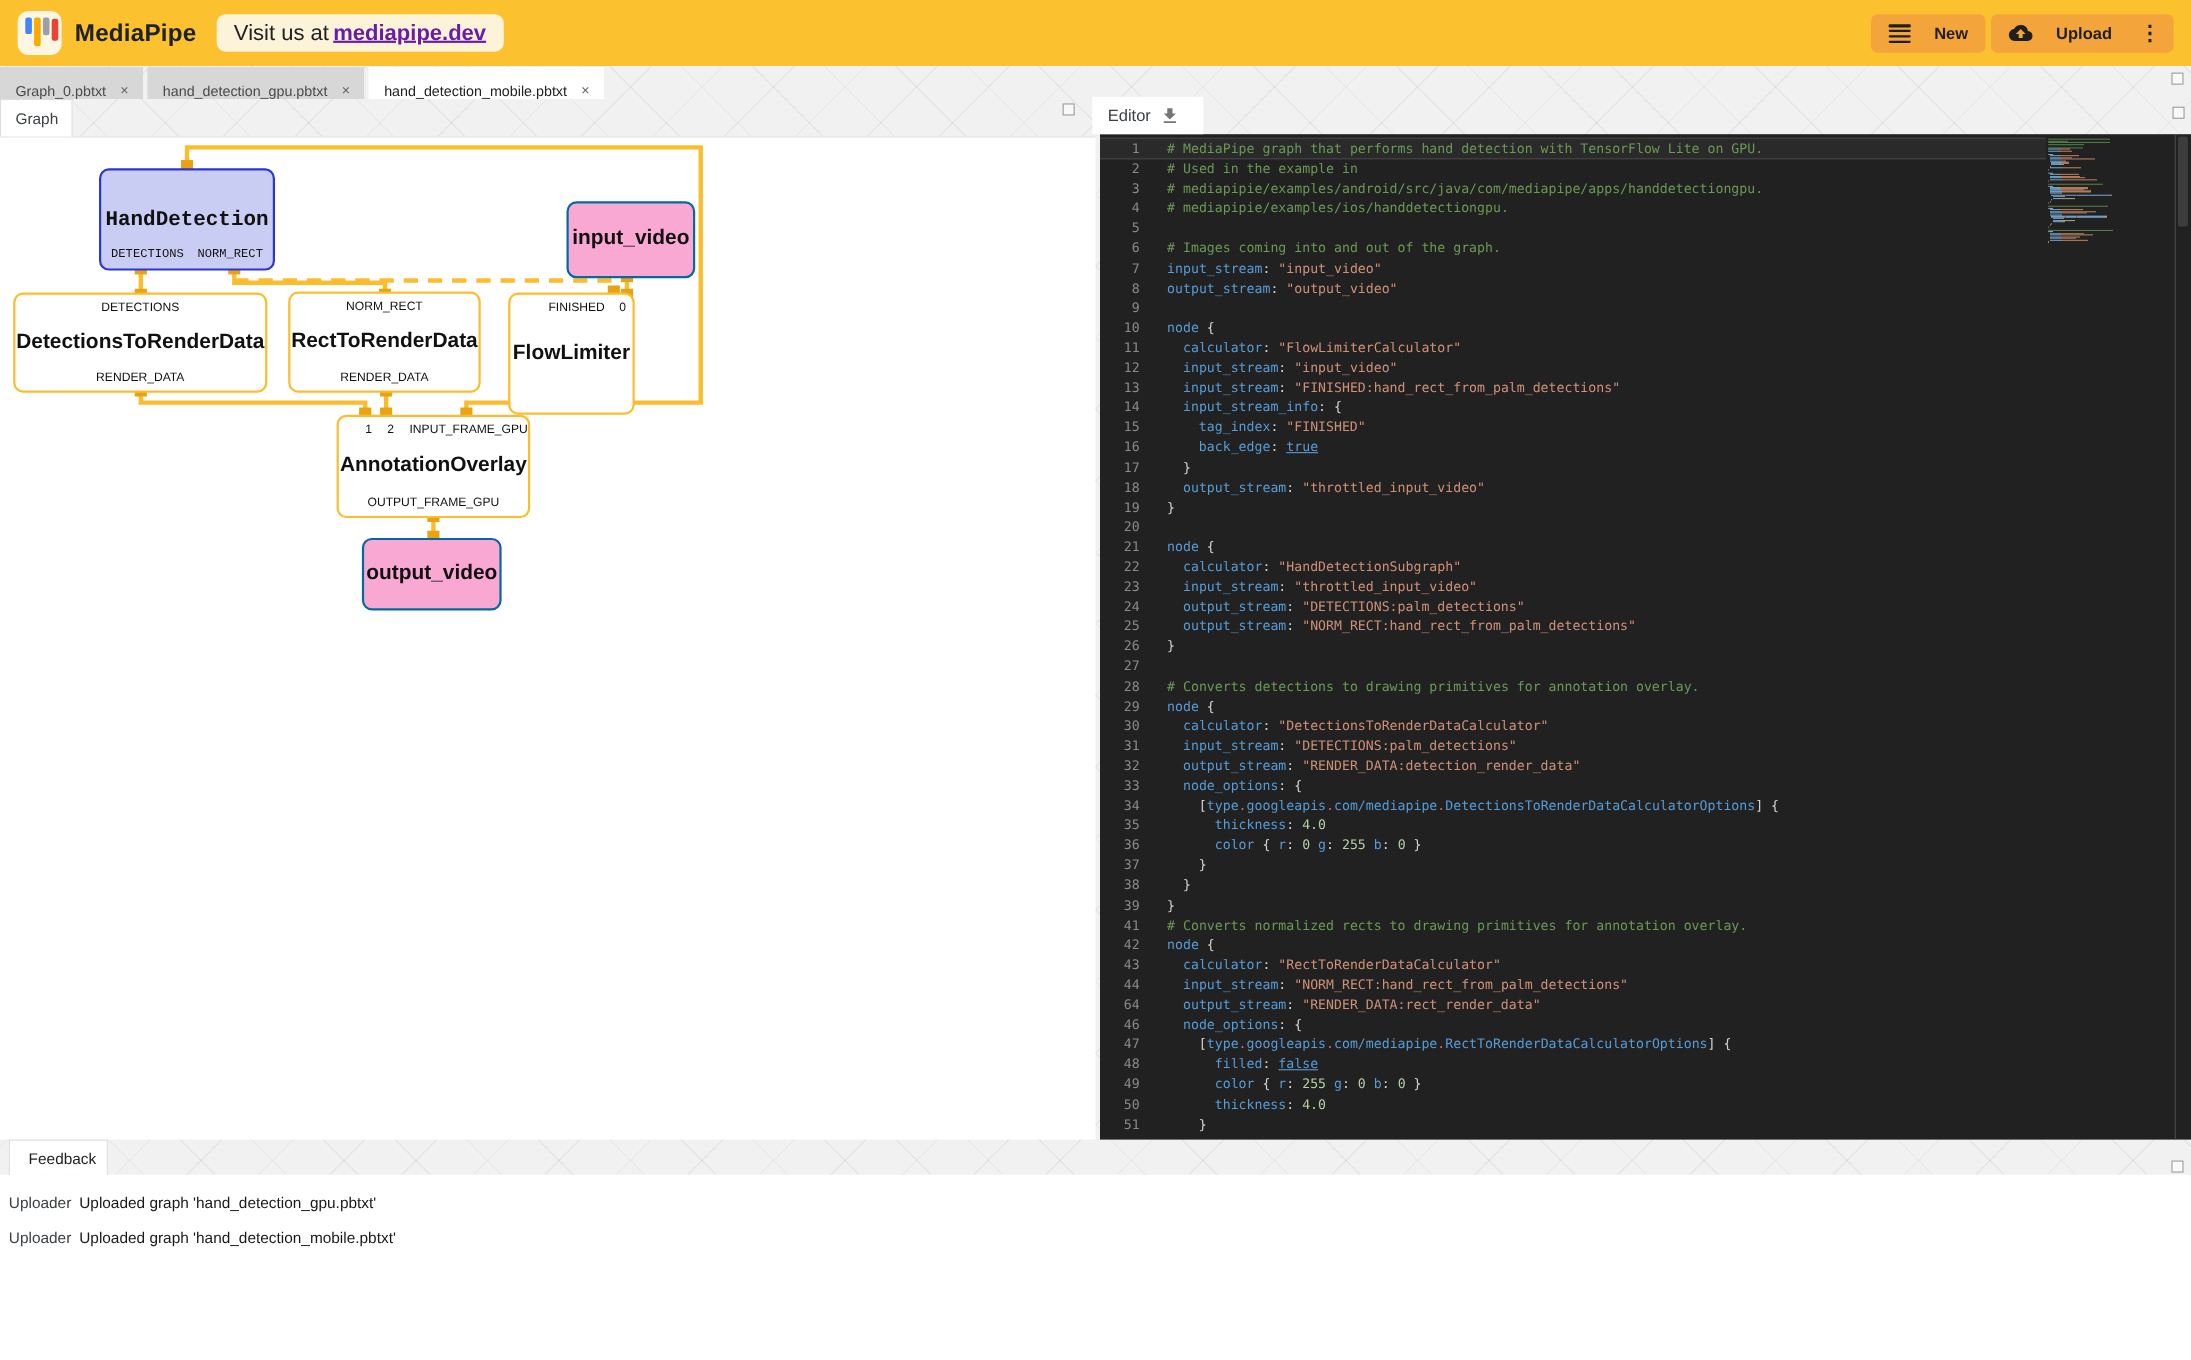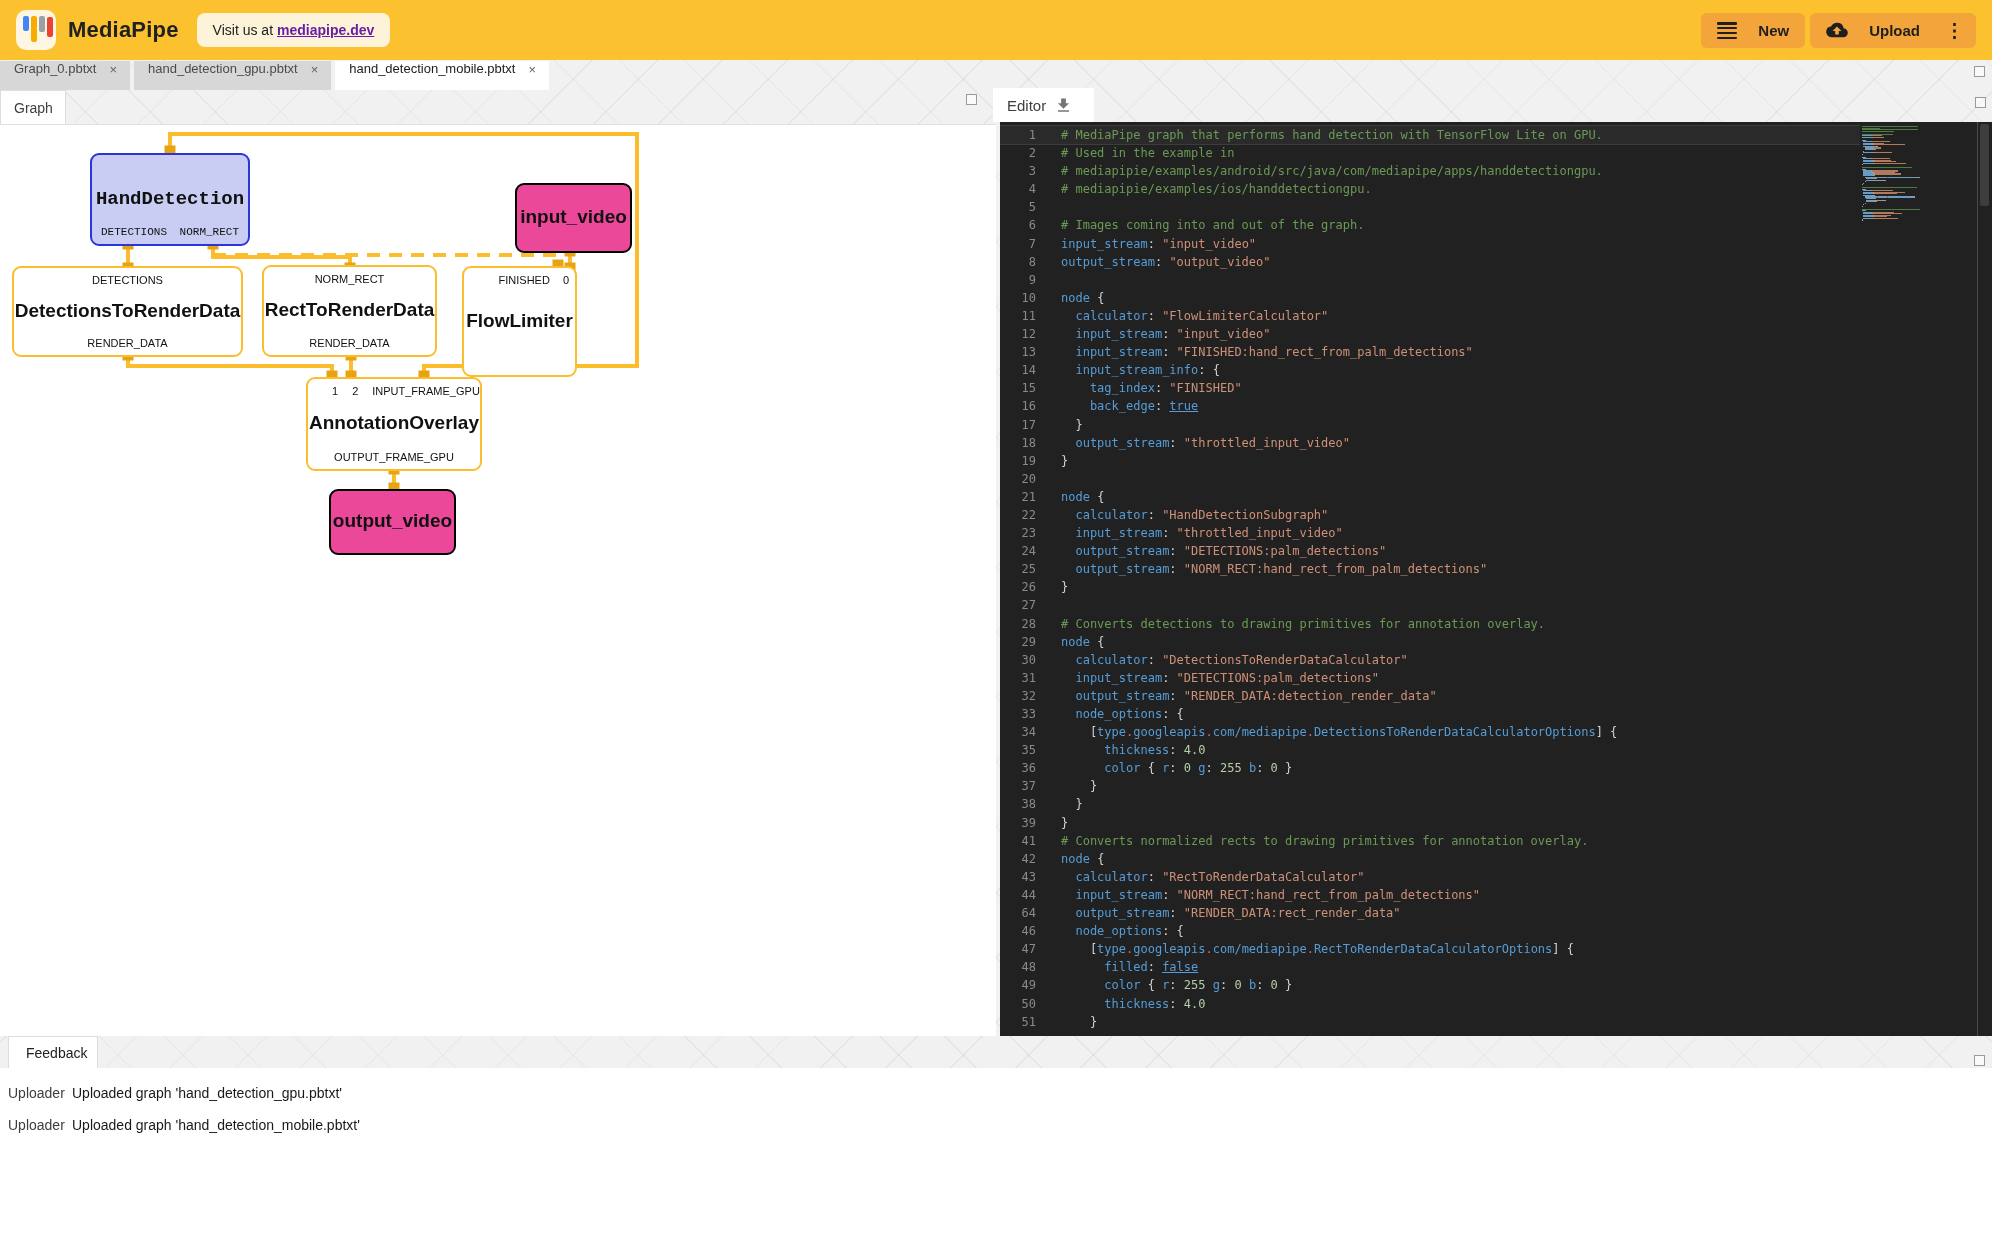--- a/index.html
+++ b/index.html
@@ -4,55 +4,55 @@
 <style>
   * { margin:0; padding:0; box-sizing:border-box; }
   html,body { width:1992px; height:1236px; overflow:hidden; }
   body { font-family:"Liberation Sans", sans-serif; background:#ffffff; position:relative; }
 
   
   #header { position:absolute; left:0; top:0; width:1992px; height:60px; background:#FCC12E; display:flex; align-items:center; z-index:30; }
   #logo { width:40px; height:40px; margin-left:16px; background:#FDF6E3; border-radius:10px; position:relative; flex:0 0 auto; }
   #logo .bar { position:absolute; border-radius:2px; }
   #app-title { font-size:22px; font-weight:bold; color:#202124; margin-left:12px; letter-spacing:.2px; }
-  #visit-pill { margin-left:18px; height:34px; background:#FDF3D8; border-radius:8px; display:flex; align-items:center; padding:16px 16px; font-size:14px; color:#202124; }
+  #visit-pill { margin-left:18px; height:34px; background:#FDF3D8; border-radius:8px; display:flex; align-items:center; padding:16px 16px; font-size:20px; color:#202124; }
   #visit-pill a { color:#681DA8; text-decoration:underline; font-weight:bold; margin-left:4px; cursor:pointer; }
   #header-spacer { flex:1; }
   .hdr-btn { height:35px; background:#F3A43B; border:none; border-radius:6px; display:flex; align-items:center; gap:21px; padding:0 16px; font-size:15px; font-weight:bold; color:#1f1f1f; cursor:pointer; font-family:inherit; }
   #new-btn { margin-right:5px; }
   #upload-btn { margin-right:16px; padding-right:8px; }
   .kebab { font-size:19px; font-weight:bold; color:#1f1f1f; padding:0 4px; letter-spacing:0; }
   .list-icon { width:20px; height:16px; display:inline-block; }
   .list-icon div { height:2.6px; background:#1f1f1f; margin-bottom:2.3px; border-radius:1px; }
 
   
   #workspace { position:absolute; left:0; top:60px; width:1992px; height:1008px;
     background-color:#f1f1f1;
     background-image:
       repeating-linear-gradient(45deg, rgba(0,0,0,0.05) 0 1px, transparent 1px 46px),
       repeating-linear-gradient(-45deg, rgba(0,0,0,0.05) 0 1px, transparent 1px 46px);
   }
 
   
   #file-tabs { position:absolute; left:0; top:1px; height:29px; display:flex; gap:4px; }
-  .ftab { height:29px; display:flex; align-items:flex-start; gap:10px; padding:0 10px 0 14px; background:#d7d7d7; font-size:13px; color:#4a4a4a; cursor:pointer; white-space:nowrap; }
+  .ftab { height:29px; display:flex; align-items:flex-end; gap:10px; padding:0 10px 0 14px; background:#d7d7d7; font-size:13px; color:#4a4a4a; cursor:pointer; white-space:nowrap; }
   .ftab.active { background:#ffffff; color:#202124; }
   .ftab .x { font-size:13px; color:#5f6368; cursor:pointer; padding:1px 3px; }
 
   
   .sq-icon { position:absolute; width:11px; height:11px; border:1.6px solid #9a9a9a; background:rgba(255,255,255,.55); cursor:pointer; }
 
   
   #graph-tab { position:absolute; left:0; top:30px; width:66px; height:34px; background:#fff; border:1px solid #ddd; border-bottom:none; font-size:14px; color:#3c4043; display:flex; align-items:center; padding-left:13px; cursor:pointer; z-index:5; }
   #graph-canvas { position:absolute; left:0; top:64px; width:996px; height:912px; background:#fff; border-top:1px solid #e0e0e0; overflow:hidden; }
   #edge-svg { position:absolute; left:0; top:0; }
   .gnode { position:absolute; border-radius:9px; background:#fff; }
   .gnode.calculator { border:2.5px solid #FBBD2C; }
   .gnode.subgraph { background:#C9CDF4; border:2.5px solid #2B35D8; }
-  .gnode.stream { background:#ec4899; border:2px solid #000000; }
+  .gnode.stream { background:#f9a8d4; border:2px solid #0369a1; }
   .gnode .title { position:absolute; left:0; right:0; top:50%; transform:translateY(-54%); text-align:center; font-weight:bold; font-size:19px; color:#111; white-space:nowrap; }
   .gnode.stream .title { font-size:19px; }
   .ports { position:absolute; left:0; right:0; display:flex; font-size:11px; color:#111; white-space:nowrap; }
   .ports.top { top:6px; }
   .ports.bottom { bottom:6px; }
   .ports.center { justify-content:center; }
   .ports.spread { justify-content:space-between; padding:0 9px; }
   .ports.right { justify-content:flex-end; gap:13px; padding-right:6px; }
   .ports.left3 { justify-content:flex-start; gap:14px; padding-left:24px; }
 

